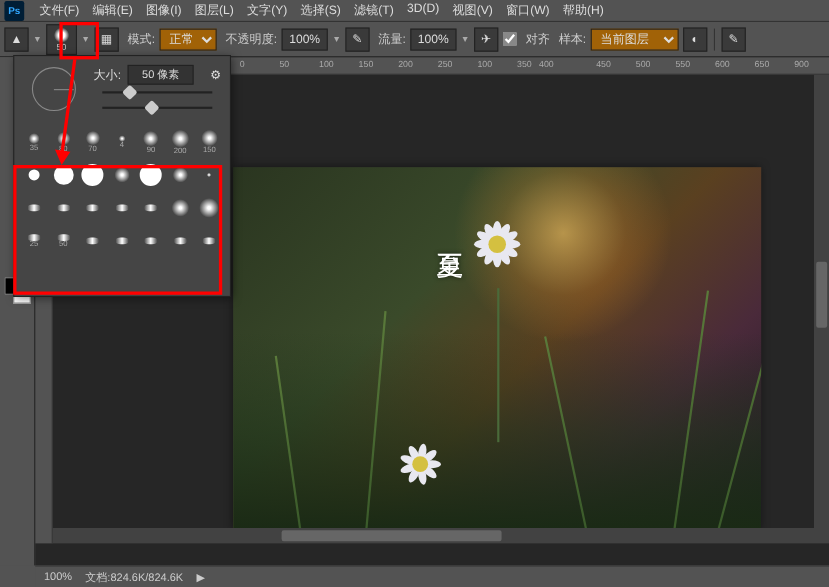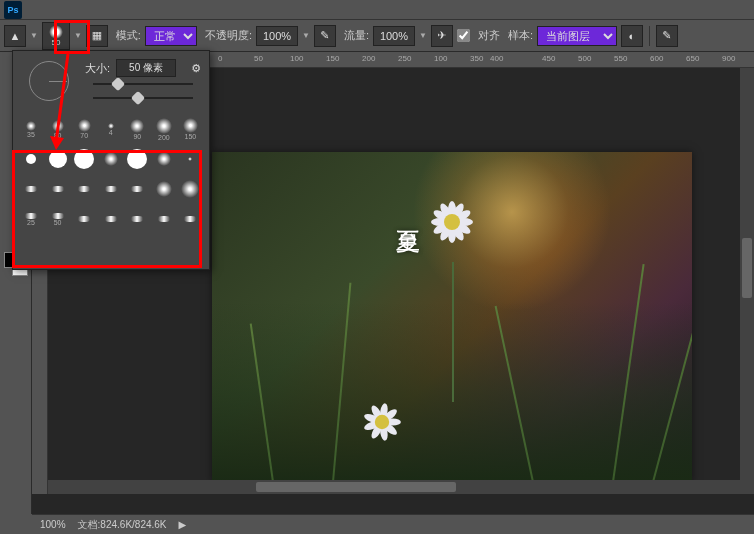--- a/index.html
+++ b/index.html
@@ -4,21 +4,21 @@
 <style>
 *{margin:0;padding:0;box-sizing:border-box;font-family:"Microsoft YaHei",Arial,sans-serif;user-select:none}
 body{background:#535353;width:754px;height:534px;overflow:hidden;position:relative;color:#ddd;font-size:11px}
 .menubar{height:20px;background:#535353;display:flex;align-items:center;padding:0 4px;border-bottom:1px solid #333}
 .ps-logo{width:18px;height:18px;background:#001e36;color:#31a8ff;font-weight:bold;font-size:9px;display:flex;align-items:center;justify-content:center;border-radius:2px;margin-right:8px}
 .menu-item{padding:2px 6px;color:#ddd;font-size:11px;cursor:pointer}
 .optionbar{height:32px;background:#535353;display:flex;align-items:center;padding:0 4px;border-bottom:1px solid #2a2a2a;gap:4px}
 .opt-btn{width:22px;height:22px;background:#3a3a3a;border:1px solid #222;display:flex;align-items:center;justify-content:center;cursor:pointer}
 .opt-sep{width:1px;height:20px;background:#333;margin:0 2px}
 .opt-label{color:#ccc;font-size:11px;margin-left:4px}
-.opt-select{background:#6d28d9;border:1px solid #222;color:#ddd;font-size:11px;padding:1px 4px;height:20px}
+.opt-select{background:#a16207;border:1px solid #222;color:#ddd;font-size:11px;padding:1px 4px;height:20px}
 .opt-num{background:#3a3a3a;border:1px solid #222;color:#ddd;font-size:11px;padding:1px 4px;width:42px;height:20px;text-align:center}
 .brush-chip{width:28px;height:28px;background:#3a3a3a;border:1px solid #222;display:flex;flex-direction:column;align-items:center;justify-content:center;cursor:pointer;position:relative}
 .brush-dot{width:14px;height:14px;border-radius:50%;background:radial-gradient(circle,#fff 30%,rgba(255,255,255,0) 70%)}
 .brush-num{font-size:8px;color:#ccc;line-height:1}
 .main{display:flex;height:calc(100% - 72px)}
 .toolbar{width:32px;background:#535353;border-right:1px solid #2a2a2a;display:flex;flex-direction:column;align-items:center;padding-top:200px;gap:2px}
 .swatch-fg{width:16px;height:16px;background:#000;border:1px solid #888;position:relative;z-index:2}
 .swatch-bg{width:16px;height:16px;background:#fff;border:1px solid #888;position:relative;margin-top:-8px;margin-left:8px;z-index:1}
 .canvas-area{flex:1;background:#262626;position:relative;overflow:hidden}
 .ruler-h{position:absolute;top:0;left:16px;right:0;height:16px;background:#535353;border-bottom:1px solid #333;overflow:hidden}
@@ -54,20 +54,33 @@
 .chev{font-size:8px;color:#aaa}
 .scroll-v{position:absolute;right:0;top:16px;bottom:20px;width:14px;background:#424242}
 .scroll-h{position:absolute;bottom:20px;left:16px;right:14px;height:14px;background:#424242}
 .scroll-thumb{background:#666;border-radius:2px}
 </style>
 </head>
 <body>
 
 <div class="menubar">
   <div class="ps-logo">Ps</div>
+  <div id="menu-host" style="display:flex">
+      <div class="menu-item">文件(F)</div>
+      <div class="menu-item">编辑(E)</div>
+      <div class="menu-item">图像(I)</div>
+      <div class="menu-item">图层(L)</div>
+      <div class="menu-item">文字(Y)</div>
+      <div class="menu-item">选择(S)</div>
+      <div class="menu-item">滤镜(T)</div>
+      <div class="menu-item">3D(D)</div>
+      <div class="menu-item">视图(V)</div>
+      <div class="menu-item">窗口(W)</div>
+      <div class="menu-item">帮助(H)</div>
+    </div>
 </div>
 
 <div class="optionbar">
   <div class="opt-btn">▲</div>
   <span class="chev">▼</span>
   <div class="brush-chip">
     <div class="brush-dot"></div>
     <span class="brush-num">50</span>
   </div>
   <span class="chev">▼</span>

